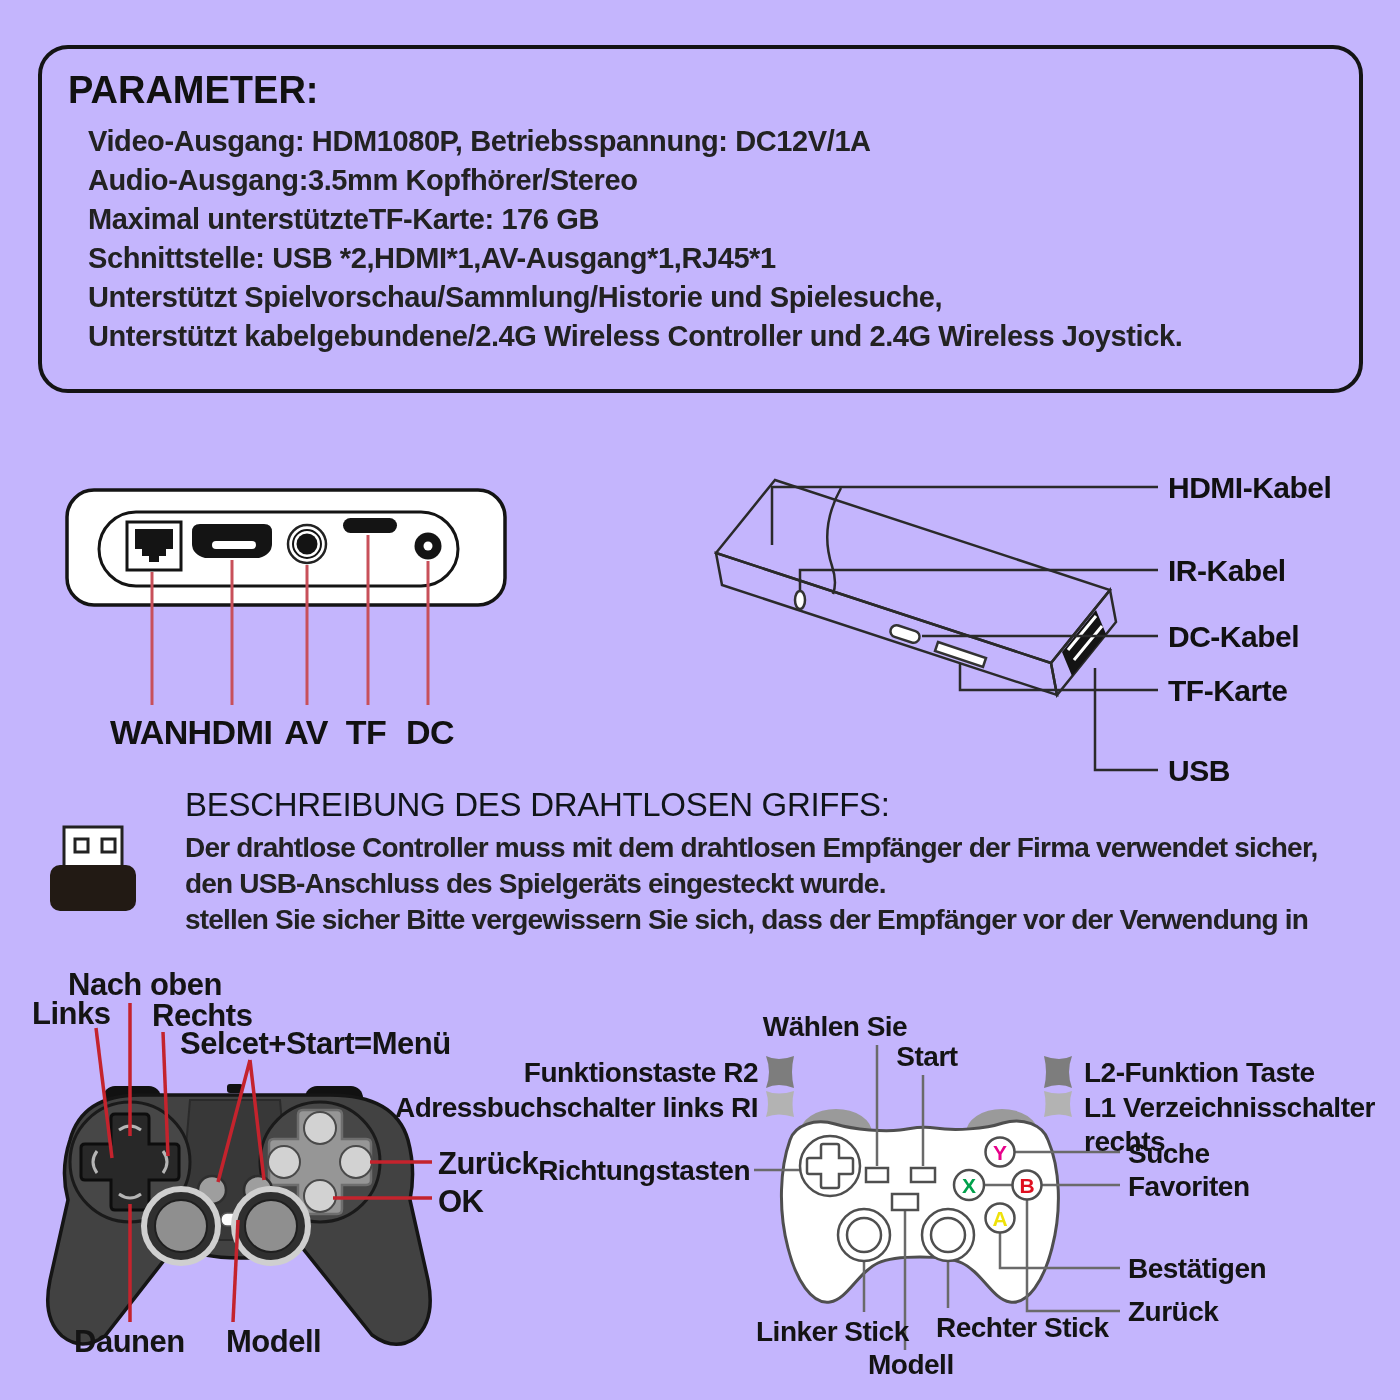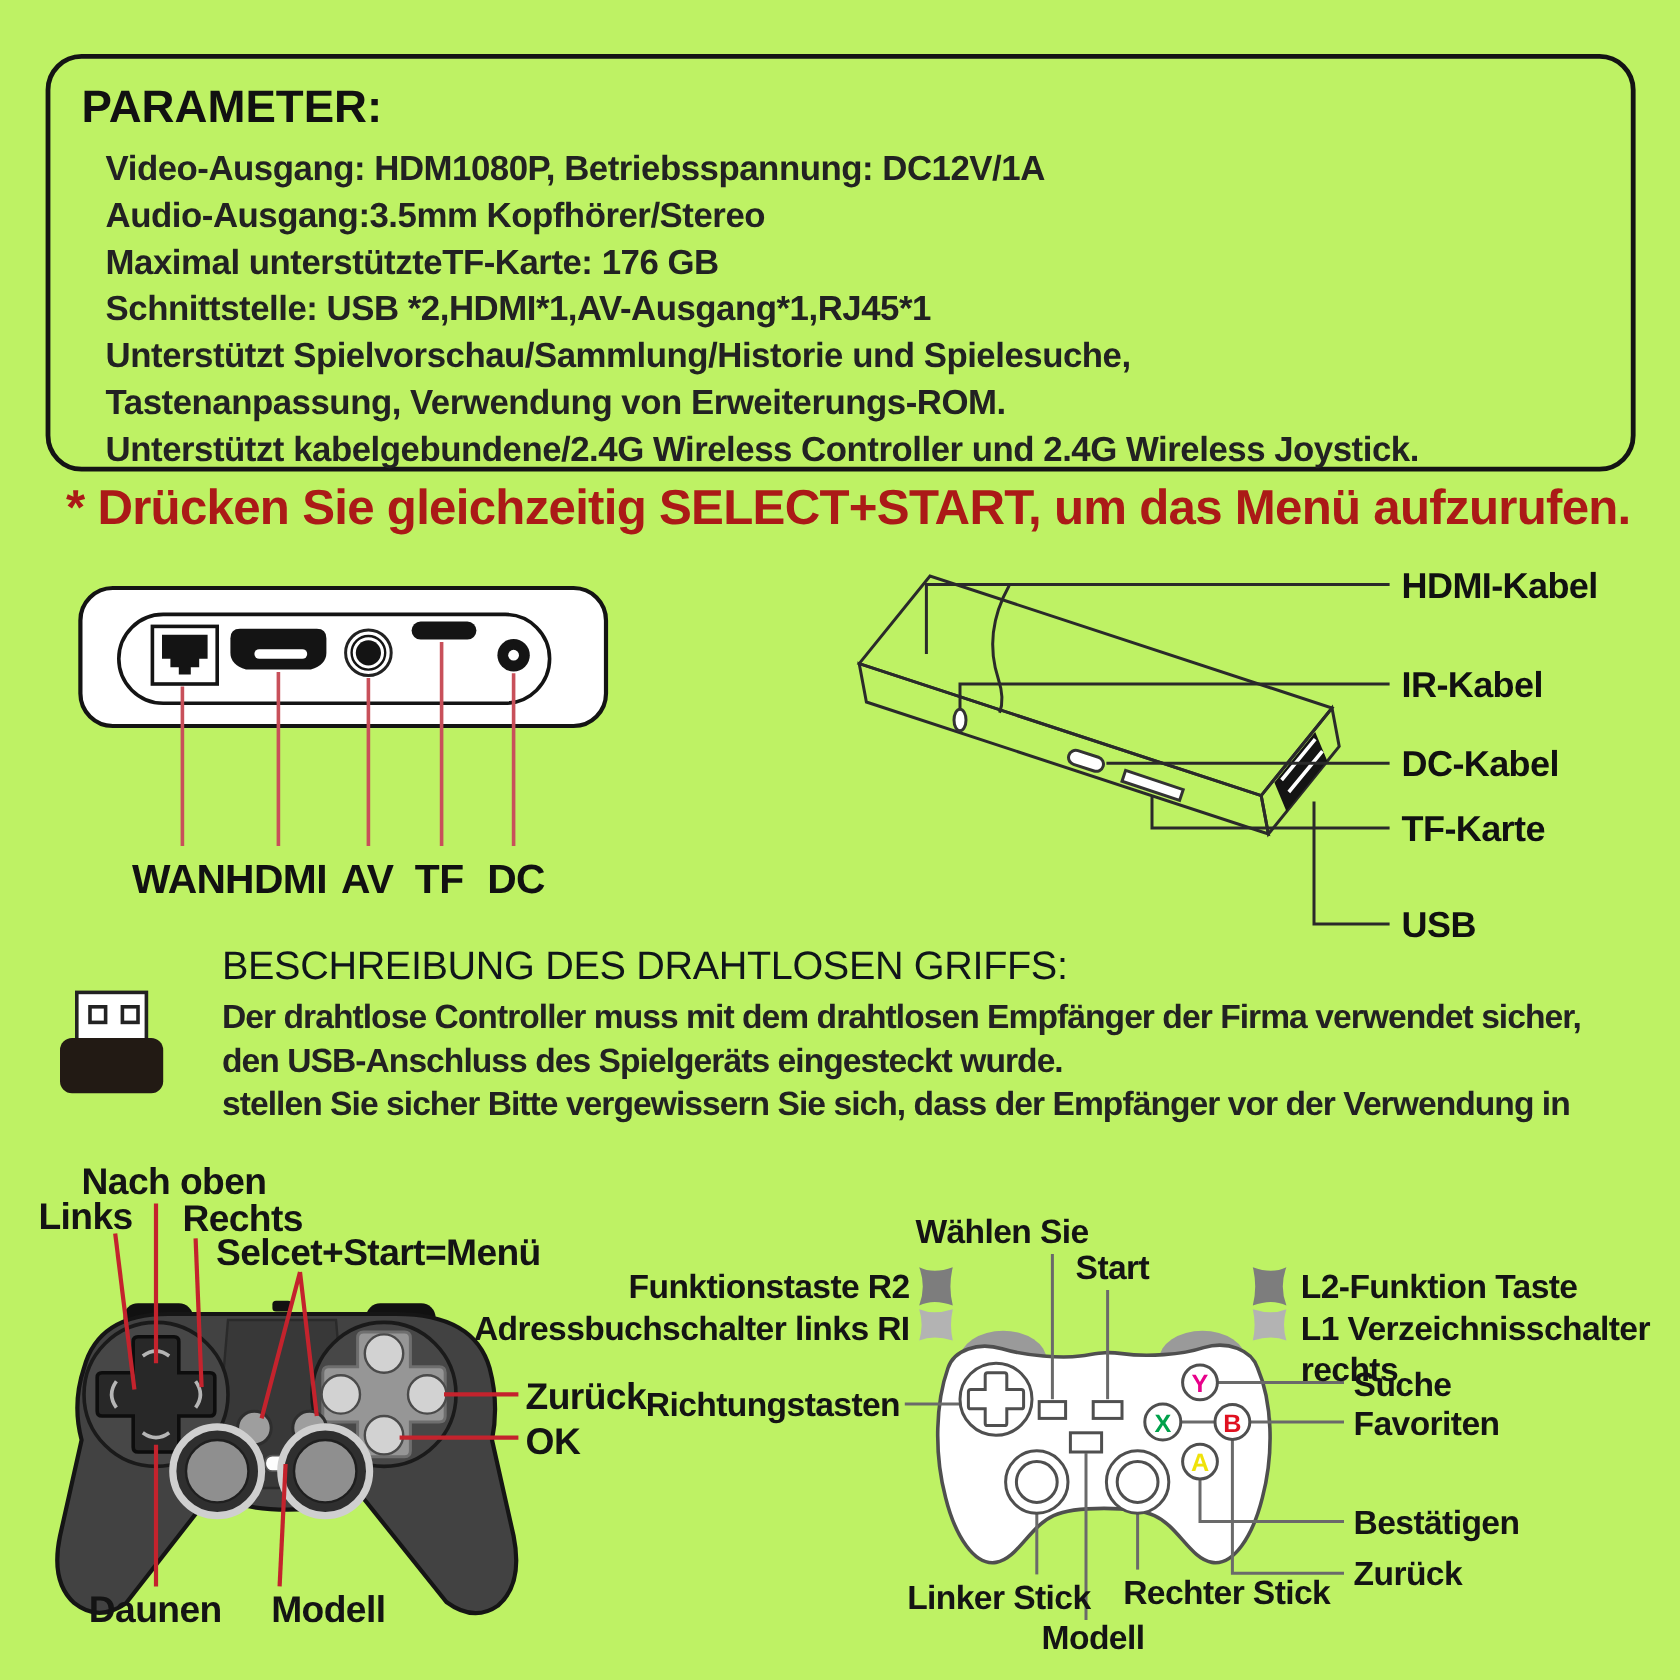--- a/index.html
+++ b/index.html
@@ -1,17 +1,17 @@
 <!DOCTYPE html>
 <html><head>
 <meta charset="utf-8">
 <style>
   html,body { margin:0; padding:0; background:#ffffff; }
   .page {
-    position:relative; width:1400px; height:1400px; background:#bef264;
+    position:relative; width:1400px; height:1400px; background:#c4b5fd;
     font-family:"Liberation Sans", sans-serif; color:#1a1a1a; overflow:hidden;
   }
   
   .param-box {
     position:absolute; left:38px; top:45px; width:1325px; height:348px;
     border:4px solid #141414; border-radius:30px; box-sizing:border-box;
     padding:20px 26px 0 26px;
   }
   .param-title {
     font-size:38px; font-weight:bold; letter-spacing:0px; margin-bottom:10px; color:#111;
@@ -61,25 +61,23 @@
 
 <div class="page">
 
   <div class="param-box">
     <div class="param-title">PARAMETER:</div>
     <div class="param-line">Video-Ausgang: HDM1080P, Betriebsspannung: DC12V/1A</div>
     <div class="param-line">Audio-Ausgang:3.5mm Kopfhörer/Stereo</div>
     <div class="param-line">Maximal unterstützteTF-Karte: 176 GB</div>
     <div class="param-line">Schnittstelle: USB *2,HDMI*1,AV-Ausgang*1,RJ45*1</div>
     <div class="param-line">Unterstützt Spielvorschau/Sammlung/Historie und Spielesuche,</div>
-    <div class="param-line">Tastenanpassung, Verwendung von Erweiterungs-ROM.</div>
     <div class="param-line">Unterstützt kabelgebundene/2.4G Wireless Controller und 2.4G Wireless Joystick.</div>
   </div>
 
-  <div class="menu-note">* Drücken Sie gleichzeitig SELECT+START, um das Menü aufzurufen.</div>
 
   <svg class="console-svg" width="480" height="290" viewBox="40 470 480 290">
     <rect x="67" y="490" width="438" height="115" rx="27" class="outline"></rect>
     <rect x="99" y="512" width="359" height="74" rx="37" fill="#fff" stroke="#141414" stroke-width="3"></rect>
 
     <g>
       <rect x="127" y="522" width="54" height="48" fill="#fff" stroke="#141414" stroke-width="3"></rect>
       <path d="M135,529 h38 v20 h-7 v7 h-7 v6 h-10 v-6 h-7 v-7 h-7 z" fill="#141414"></path>
     </g>
 

